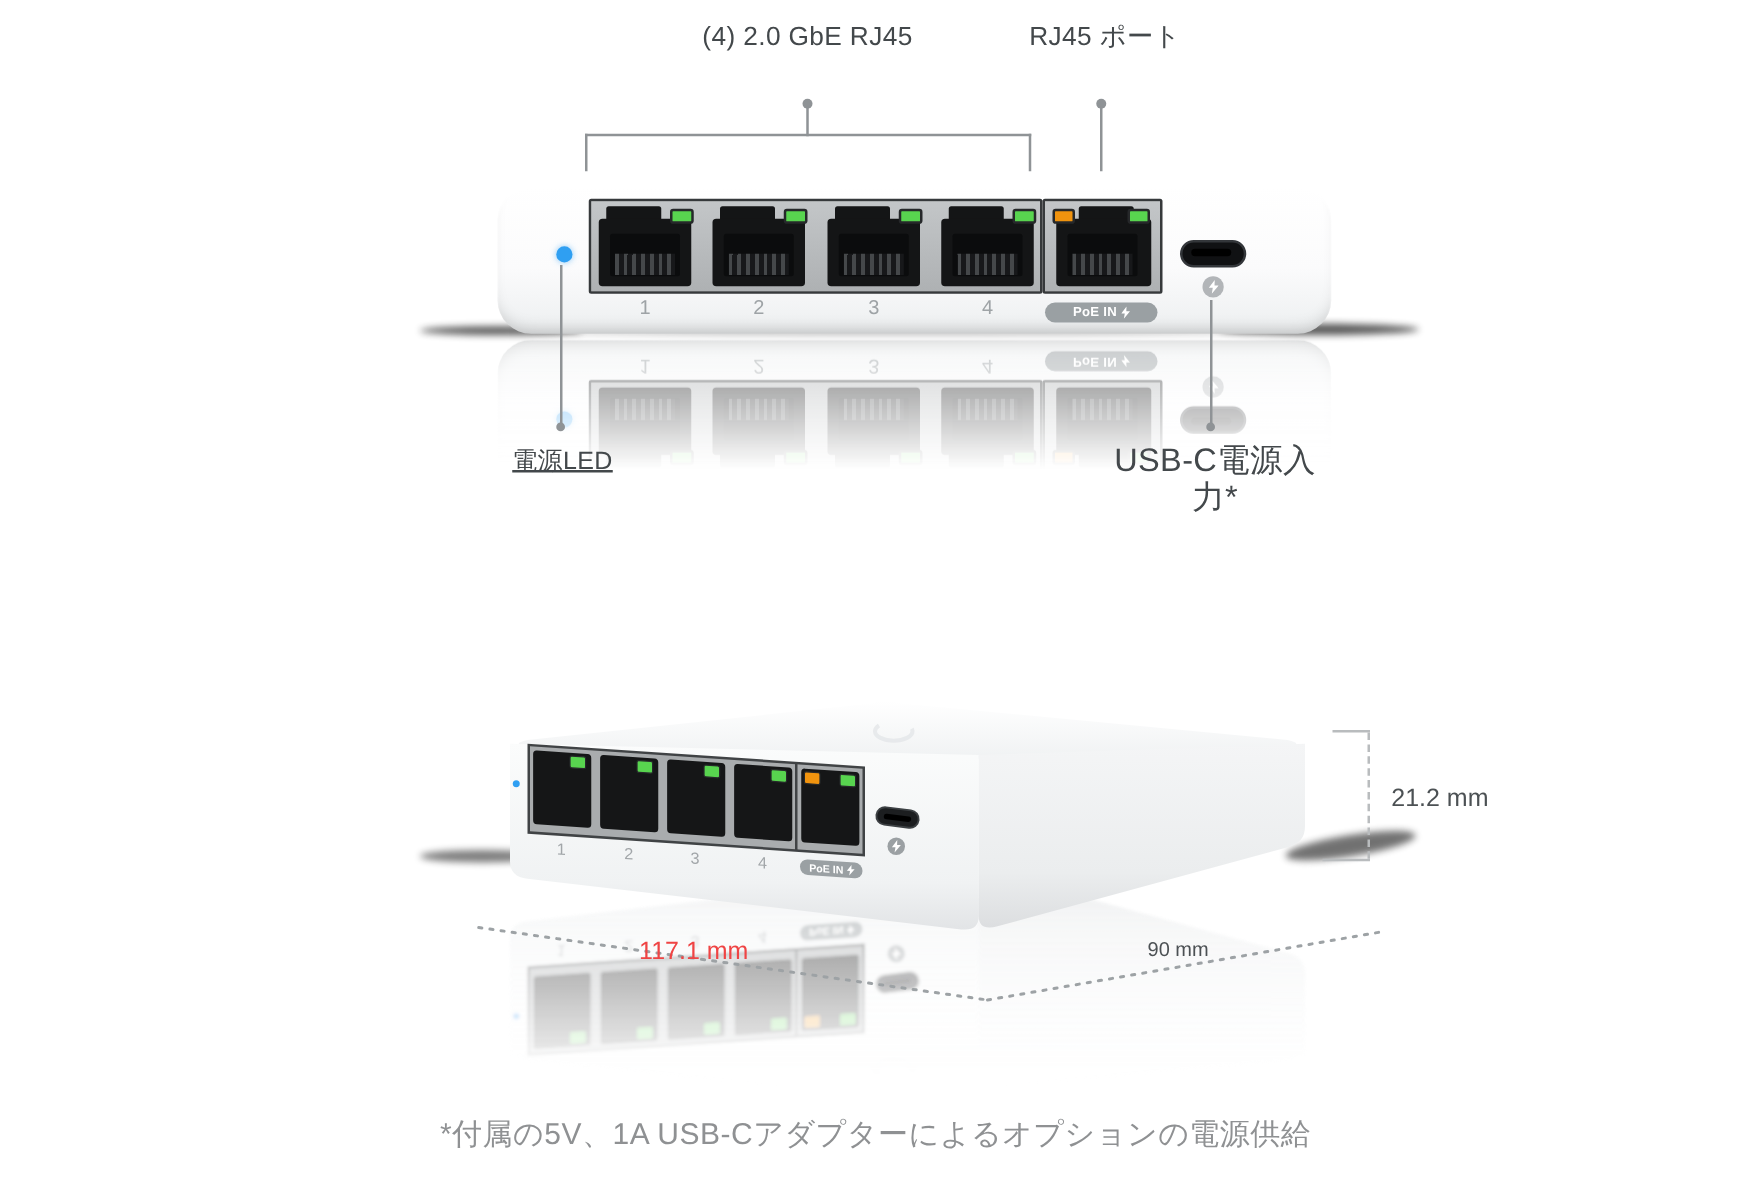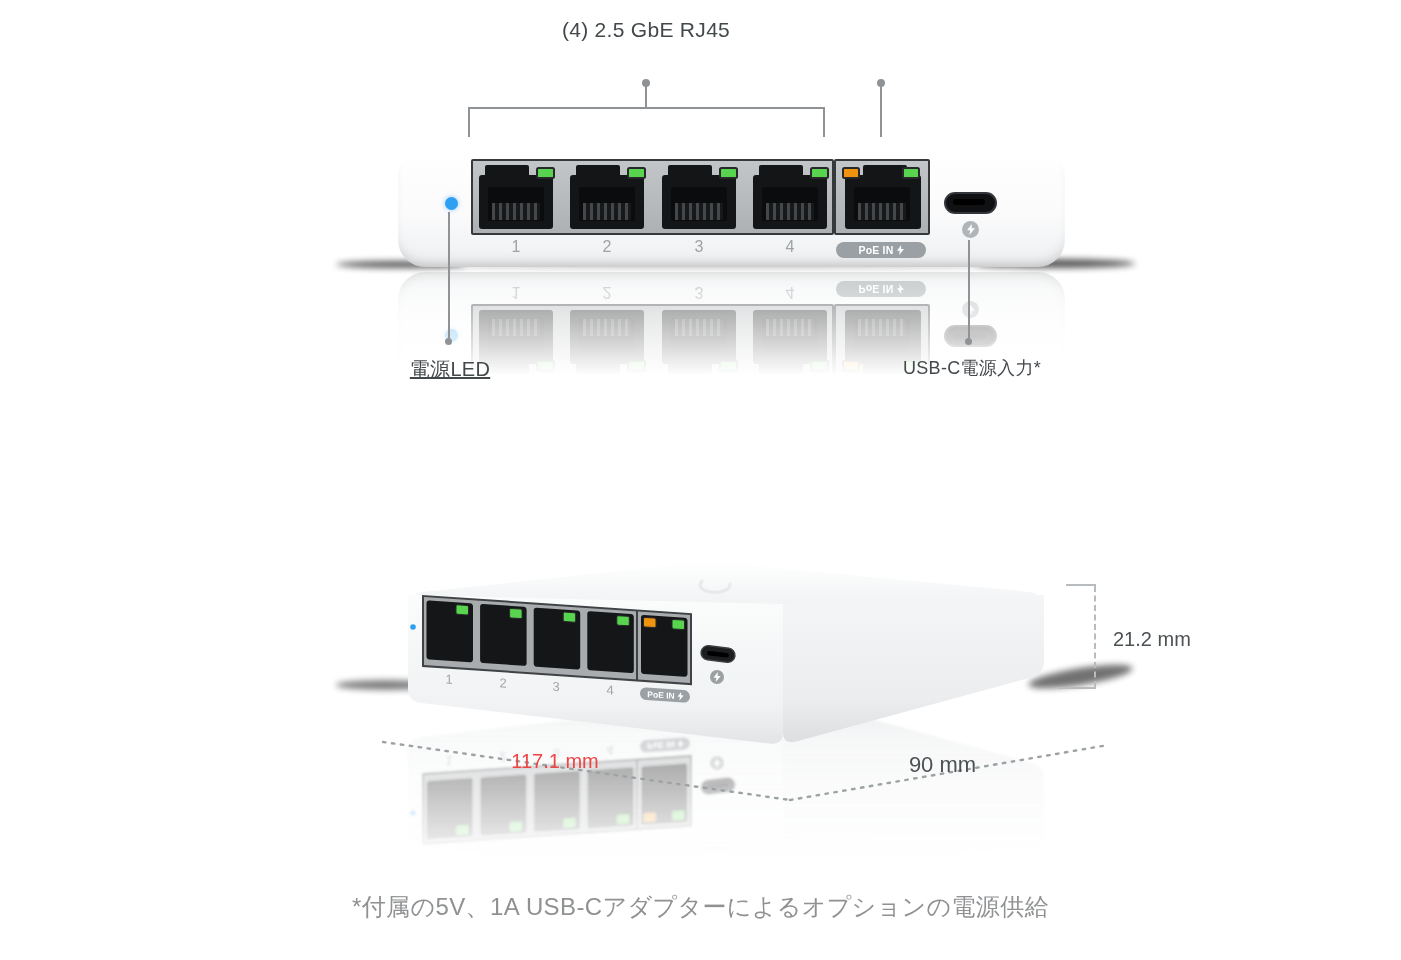--- a/index.html
+++ b/index.html
@@ -70,24 +70,25 @@
   .muted{color:#ef4444;}
   .footnote{
     position:absolute;left:0;top:891px;width:1401px;text-align:center;
     color:#8f9193;font-size:24px;letter-spacing:.4px;
   }
 </style>
 </head>
 <body>
 
 <div class="ann" style="left:450px;top:15px;width:392px;">
-  <div>(4) 2.5 GbE RJ45</div>
+  <div>(4) 2.0 GbE RJ45</div>
 </div>
 
 <div class="ann" style="left:762px;top:15px;width:244px;">
+  <div>RJ45 ポート</div>
 </div>
 
 <div class="callout-dot" style="left:642px;top:79px;"></div>
 <div class="callout-line" style="left:645px;top:85px;height:24px;"></div>
 <div class="callout-hline" style="left:468px;top:107px;width:357px;"></div>
 <div class="callout-line" style="left:468px;top:107px;height:30px;"></div>
 <div class="callout-line" style="left:823px;top:107px;height:30px;"></div>
 
 <div class="callout-dot" style="left:877px;top:79px;"></div>
 <div class="callout-line" style="left:880px;top:85px;height:52px;"></div>
@@ -162,21 +163,21 @@
       </svg>
   </div>
 </div>
 
 <div class="callout-line" style="left:448px;top:212px;height:128px;"></div>
 <div class="callout-dot" style="left:445px;top:338px;width:7px;height:7px;"></div>
 <div class="ann" style="left:380px;top:355px;width:140px;font-size:20px;text-decoration:underline;">電源LED</div>
 
 <div class="callout-line" style="left:968px;top:240px;height:100px;"></div>
 <div class="callout-dot" style="left:965px;top:338px;width:7px;height:7px;"></div>
-<div class="ann" style="left:882px;top:354px;width:180px;font-size:18px;">USB-C電源入力*</div>
+<div class="ann" style="left:882px;top:354px;width:180px;font-size:26px;">USB-C電源入力*</div>
 
 <div class="shadow-streak" style="left:336px;top:680px;width:100px;height:10px;opacity:.55;"></div>
 <div class="shadow-streak" style="left:1028px;top:668px;width:105px;height:17px;opacity:.6;transform:rotate(-9deg);"></div>
 
 <svg class="abs" style="left:370px;top:545px;" width="760" height="330" viewBox="0 0 760 330">
   <defs>
     <linearGradient id="gTop" x1="0" y1="0" x2="0" y2="1">
       <stop offset="0" stop-color="#ffffff"></stop>
         <stop offset="1" stop-color="#f0f2f3"></stop>
     </linearGradient>
@@ -259,15 +260,15 @@
   <path d="M 13 197 L 420 255" stroke="#9da2a5" stroke-width="2.4" stroke-dasharray="2.5 6.5" stroke-linecap="round" fill="none"></path>
   <path d="M 420 255 L 738 200" stroke="#9da2a5" stroke-width="2.4" stroke-dasharray="2.5 6.5" stroke-linecap="round" fill="none"></path>
 </svg>
 
 <div class="dim-cap" style="left:1066px;top:584px;width:30px;"></div>
 <div class="dim-dash-v" style="left:1094px;top:586px;height:101px;"></div>
 <div class="dim-cap" style="left:1058px;top:687px;width:38px;"></div>
 <div class="dim-text" style="left:1113px;top:628px;text-align:right;">21.2 mm</div>
 
 <div class="dim-text muted" style="left:500px;top:750px;width:110px;text-align:center;">117.1 mm</div>
-<div class="dim-text" style="left:900px;top:752px;width:85px;text-align:center;font-size:22px;">90 mm</div>
+<div class="dim-text" style="left:900px;top:752px;width:85px;text-align:center;font-size:16px;">90 mm</div>
 
 <div class="footnote">*付属の5V、1A USB-Cアダプターによるオプションの電源供給</div>
 
 </body></html>

